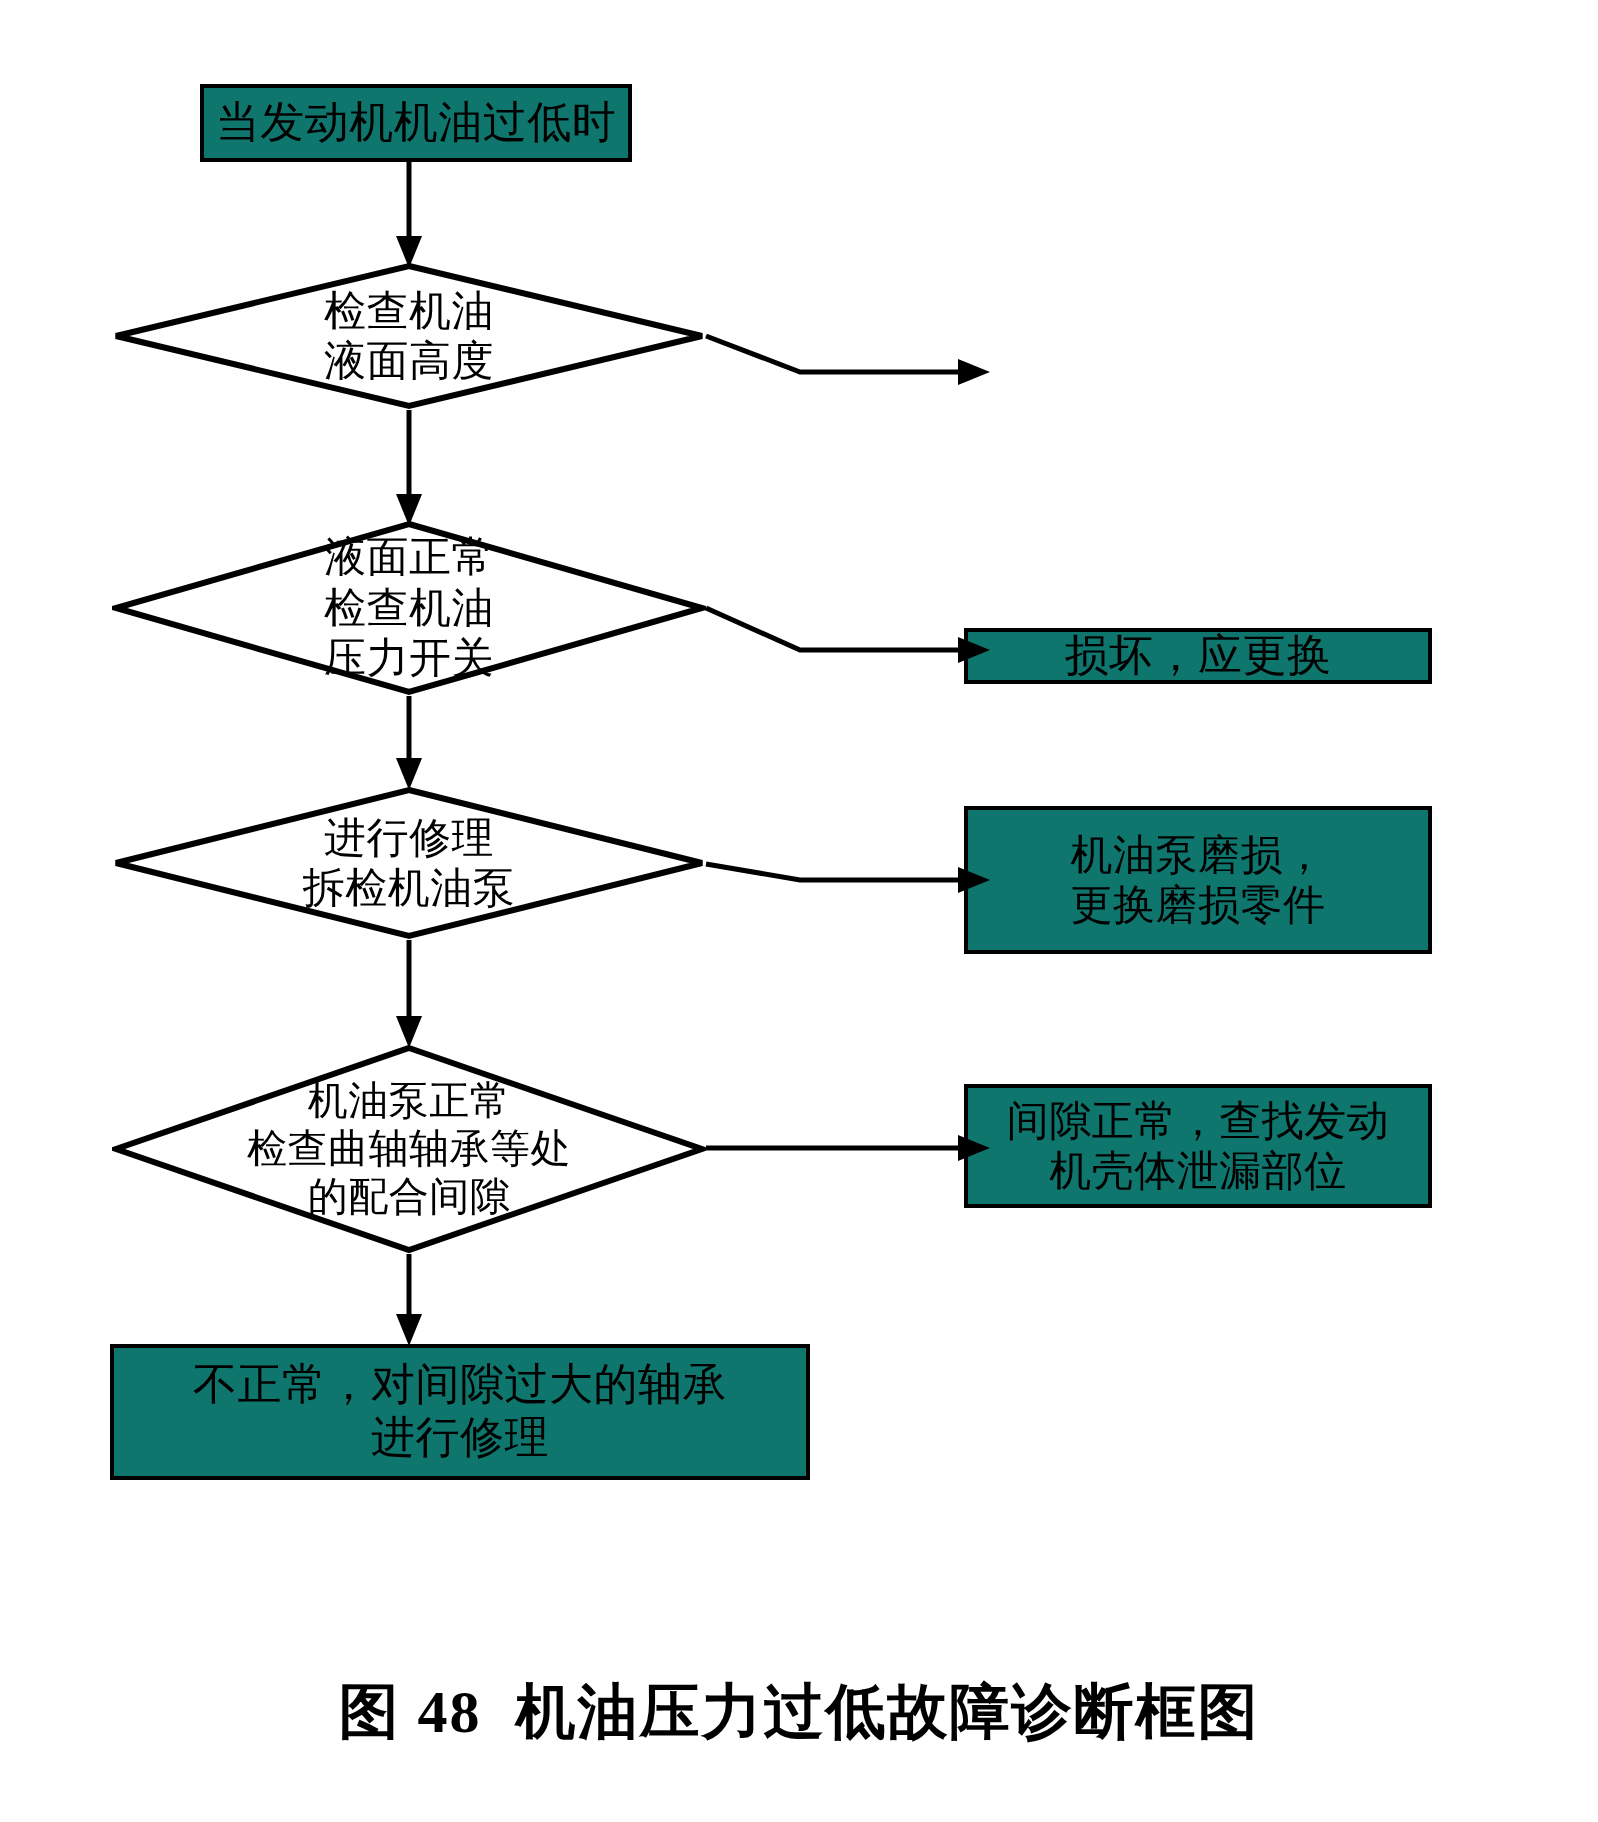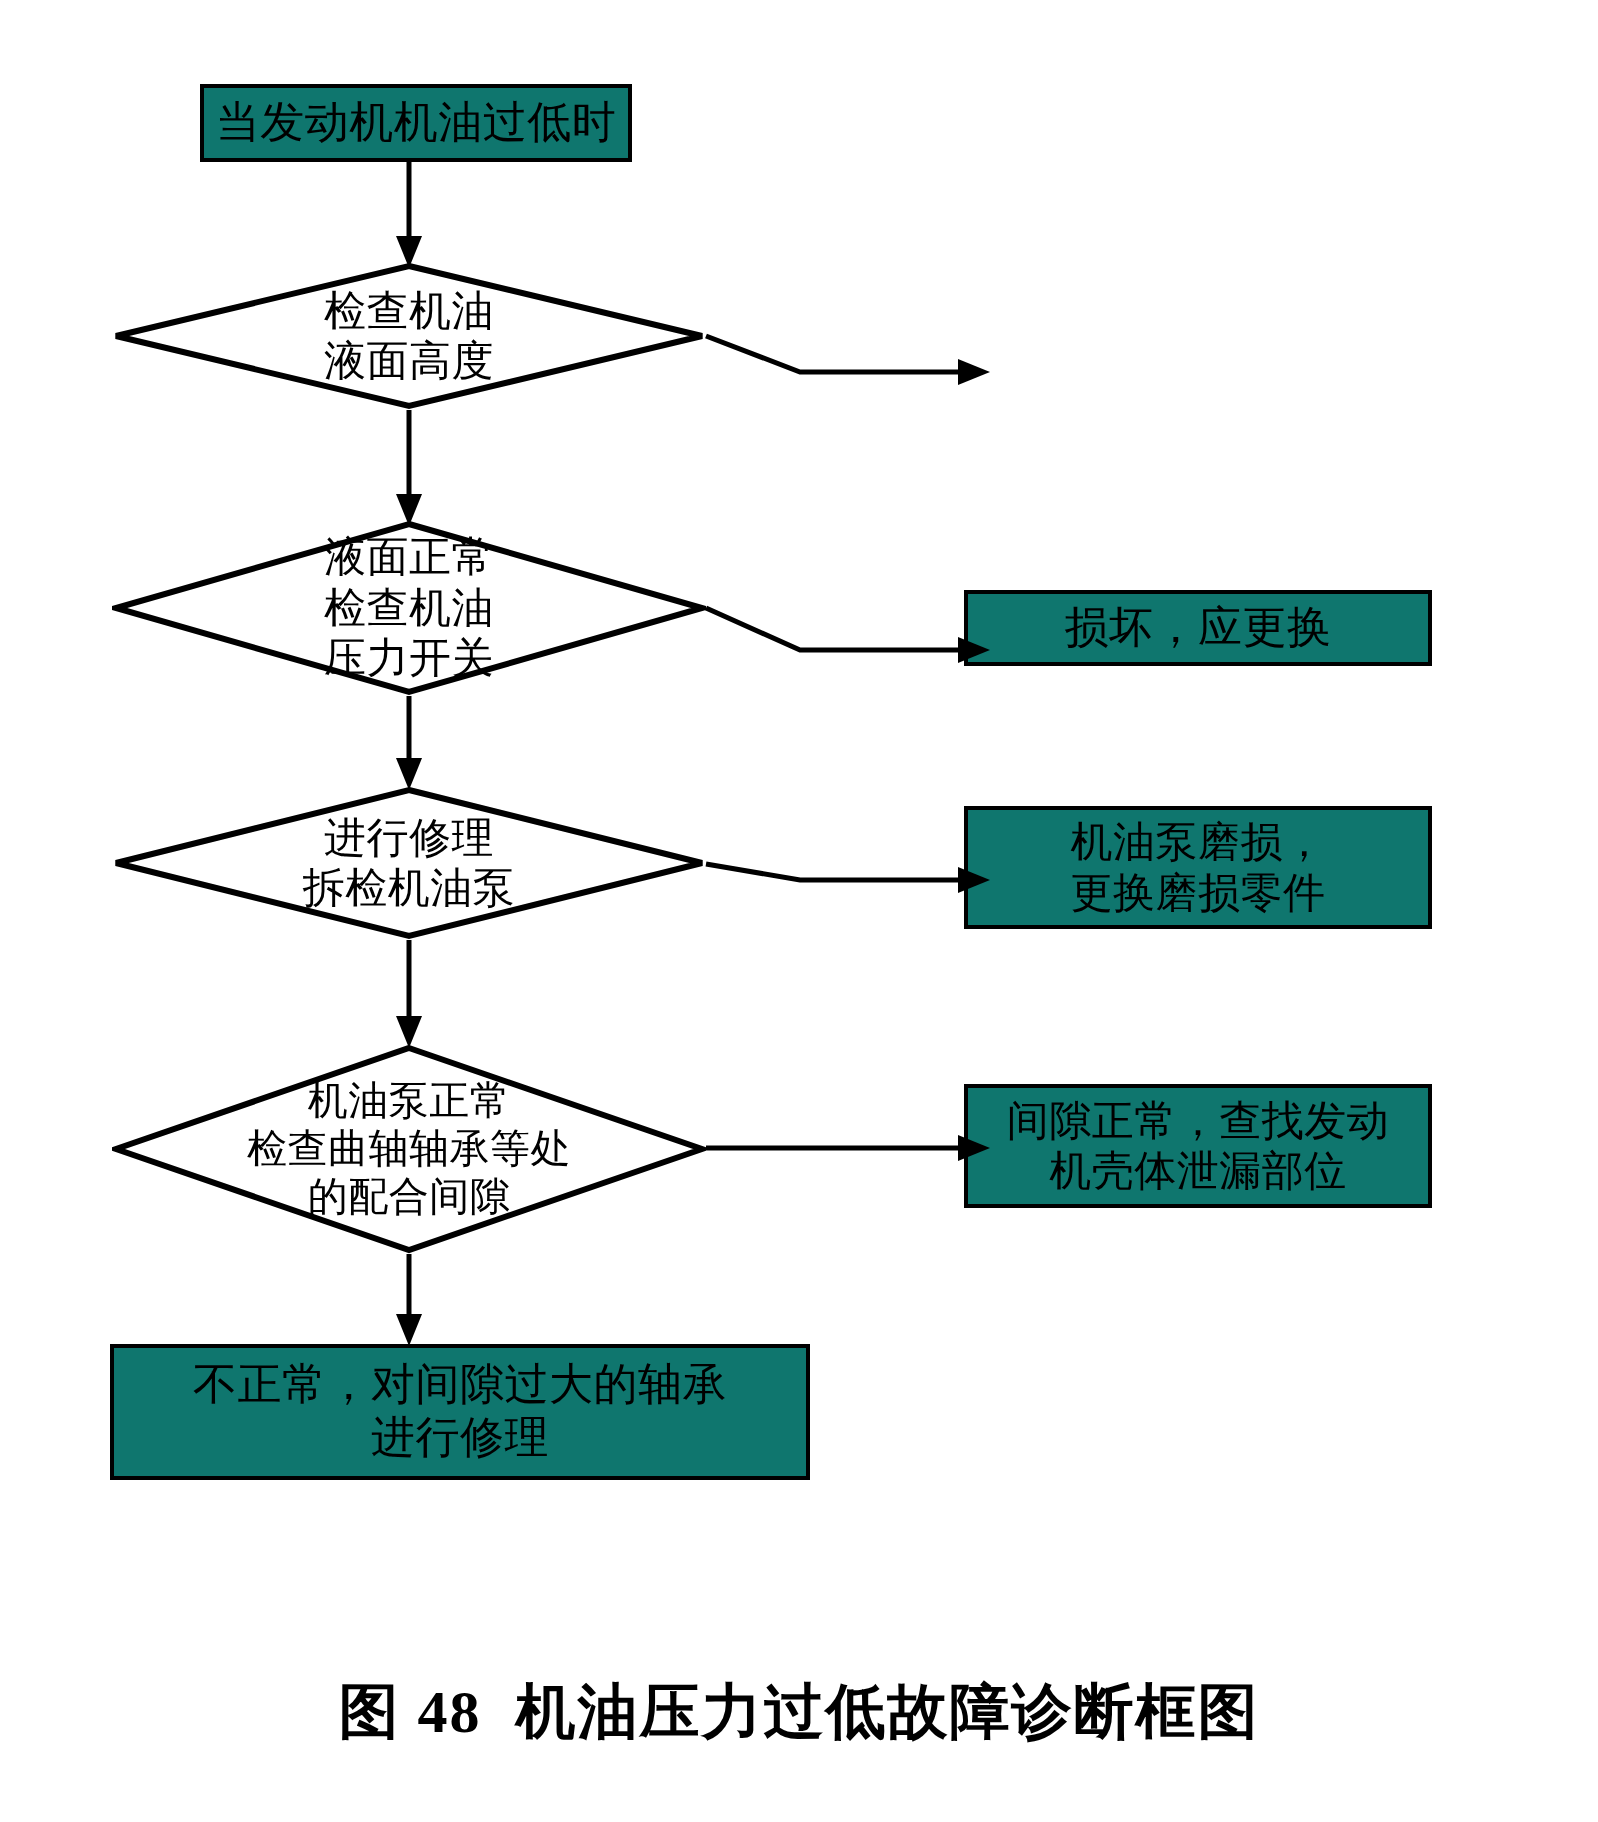--- a/index.html
+++ b/index.html
@@ -137,21 +137,21 @@
 压力开关</span>
   </div>
 
   <div class="conn" style="left:0px; top:0px; width:1598px; height:1822px;">
     <svg width="1598" height="1822" viewBox="0 0 1598 1822">
       <polyline points="706,608 800,650 972,650" fill="none" stroke="#000" stroke-width="5"></polyline>
       <polygon points="990,650 958,637 958,663" fill="#000"></polygon>
     </svg>
   </div>
 
-  <div class="node rect t-44" style="left:964px; top:590px; width:468px; height:76px;">
+  <div class="node rect t-44" style="left:964px; top:628px; width:468px; height:56px;">
     <span class="txt">损坏，应更换</span>
   </div>
 
   <div class="conn" style="left:0px; top:0px; width:1598px; height:1822px;">
     <svg width="1598" height="1822" viewBox="0 0 1598 1822">
       <line x1="409" y1="696" x2="409" y2="772" stroke="#000" stroke-width="5"></line>
       <polygon points="409,790 396,758 422,758" fill="#000"></polygon>
     </svg>
   </div>
 
@@ -165,21 +165,21 @@
 拆检机油泵</span>
   </div>
 
   <div class="conn" style="left:0px; top:0px; width:1598px; height:1822px;">
     <svg width="1598" height="1822" viewBox="0 0 1598 1822">
       <polyline points="706,864 800,880 972,880" fill="none" stroke="#000" stroke-width="5"></polyline>
       <polygon points="990,880 958,867 958,893" fill="#000"></polygon>
     </svg>
   </div>
 
-  <div class="node rect t-42" style="left:964px; top:806px; width:468px; height:123px;">
+  <div class="node rect t-42" style="left:964px; top:806px; width:468px; height:148px;">
     <span class="txt">机油泵磨损，
 更换磨损零件</span>
   </div>
 
   <div class="conn" style="left:0px; top:0px; width:1598px; height:1822px;">
     <svg width="1598" height="1822" viewBox="0 0 1598 1822">
       <line x1="409" y1="940" x2="409" y2="1030" stroke="#000" stroke-width="5"></line>
       <polygon points="409,1048 396,1016 422,1016" fill="#000"></polygon>
     </svg>
   </div>

